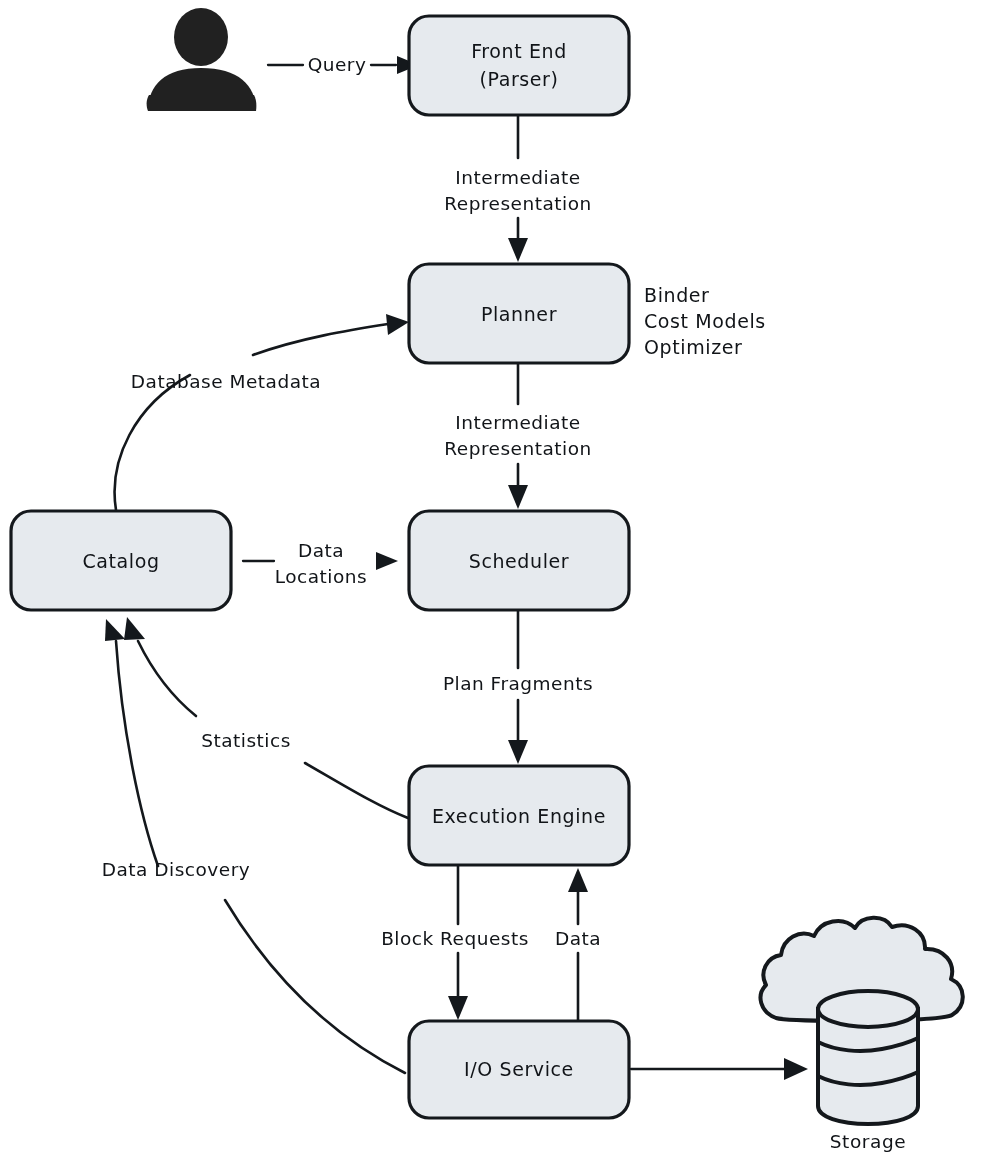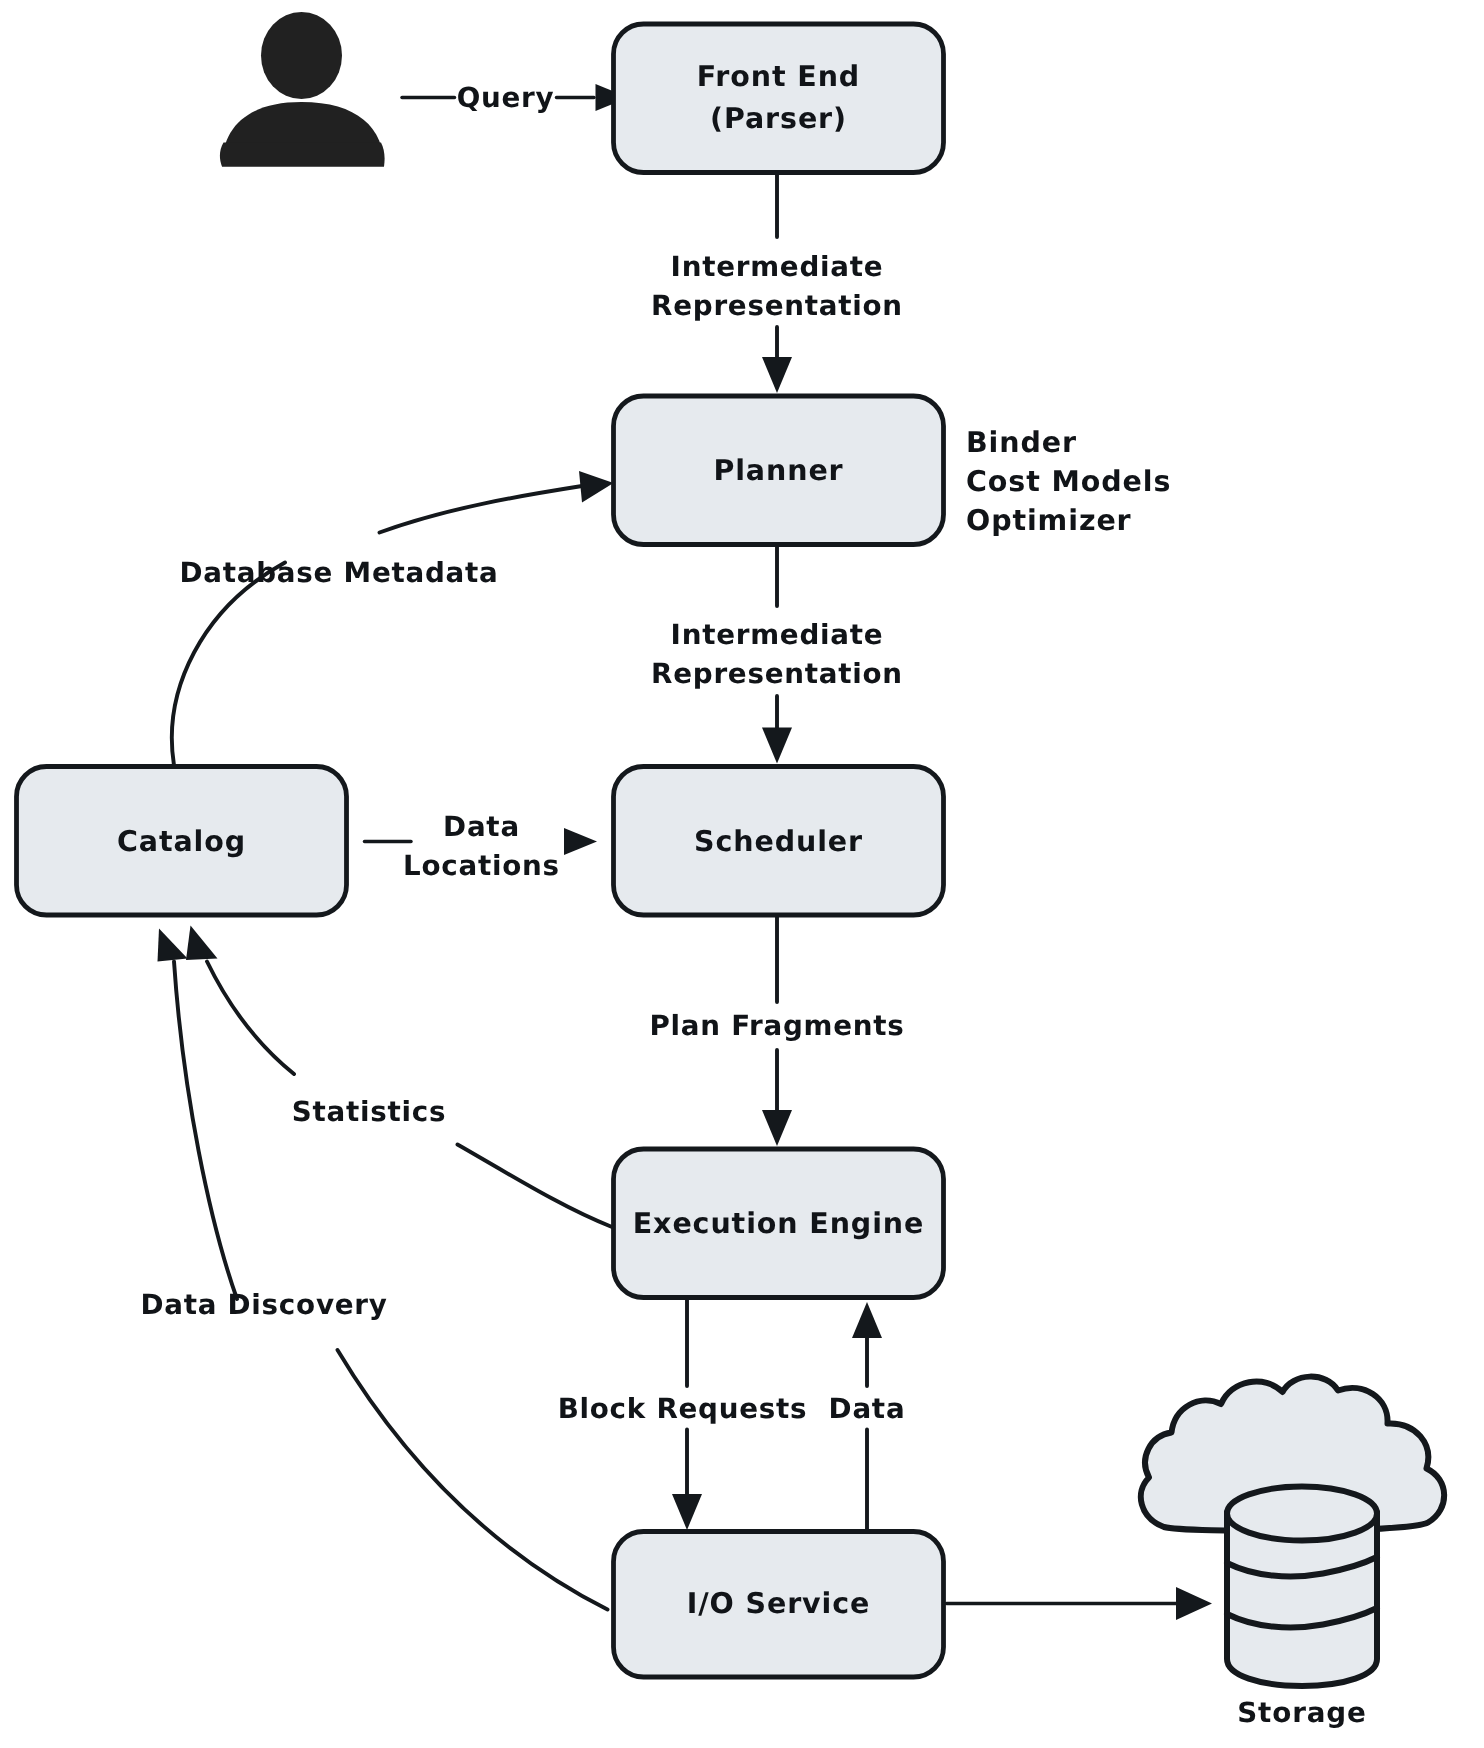--- a/index.html
+++ b/index.html
@@ -14,21 +14,20 @@
     position: relative;
     overflow: hidden;
     font-family: "DejaVu Sans", sans-serif;
   }
   #diagram-root {
     position: absolute;
     left: 0;
     top: 0;
     width: 989px;
     height: 1009px;
-    font-weight: bold;
   }
   svg#diagram-svg {
     position: absolute;
     left: 0;
     top: 0;
     width: 989px;
     height: 1165px;
     display: block;
   }
   .node-box {

